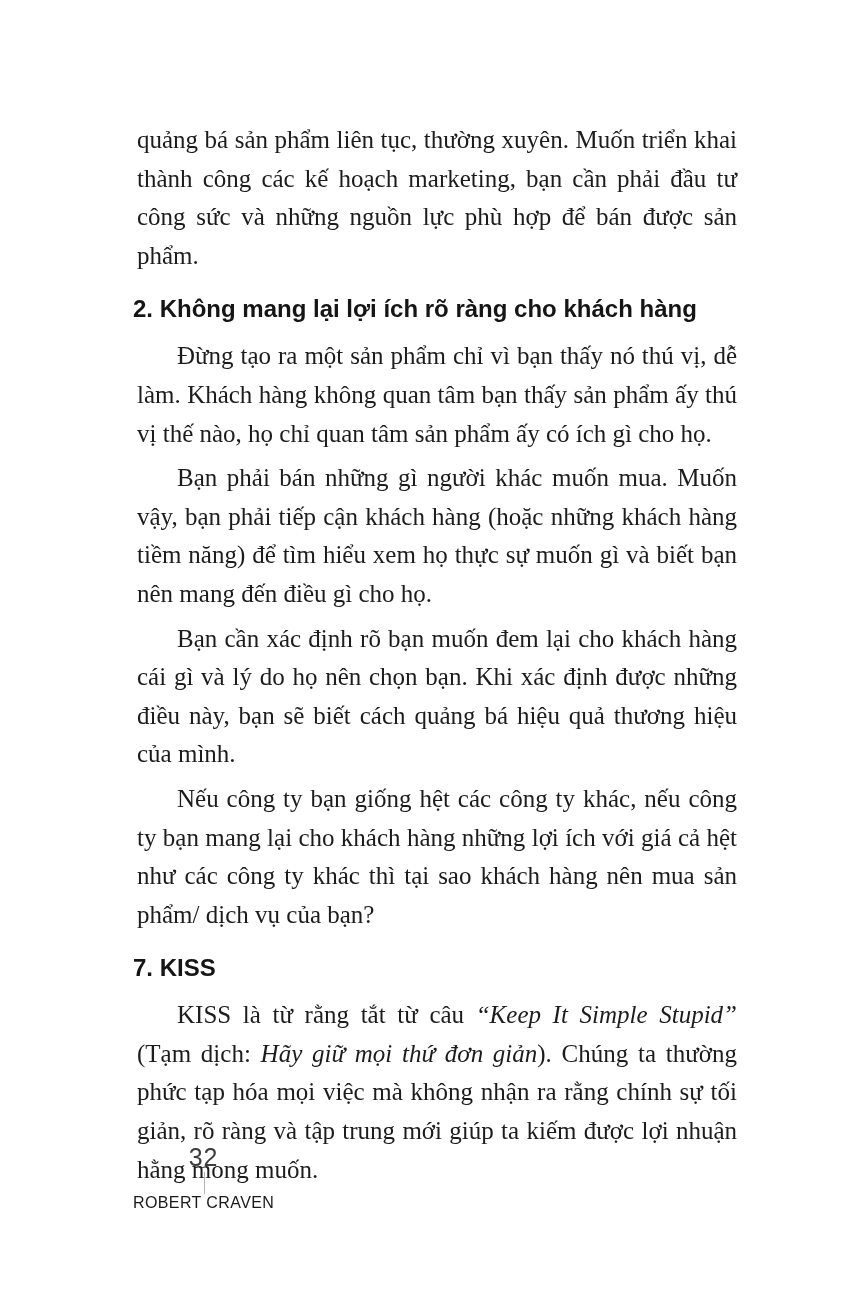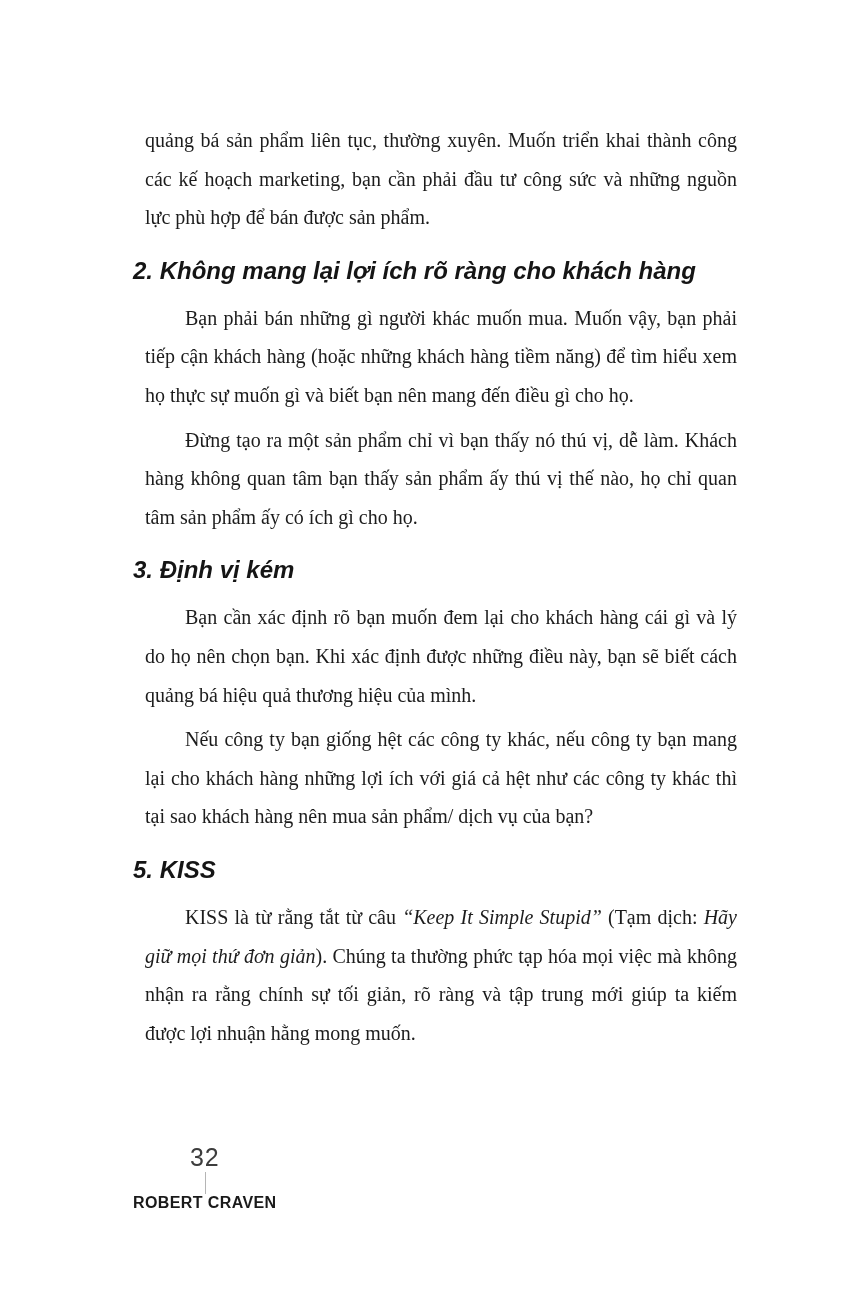--- a/index.html
+++ b/index.html
@@ -17,34 +17,33 @@
     box-sizing: border-box;
     overflow: hidden;
   }
   .text-column {
     position: absolute;
     top: 121px;
     left: 133px;
     width: 604px;
   }
   .body-paragraph {
-    margin: 0 0 6px 12px;
-    font-size: 20px;
+    margin: 0 0 6px 4px;
+    font-size: 25px;
     line-height: 38.6px;
     text-align: justify;
     text-justify: inter-word;
     color: #1c1c1c;
   }
   .body-paragraph.indented { text-indent: 40px; }
   .body-paragraph em { font-style: italic; }
   .section-heading {
     margin: 18px 0 12px 0;
     font-family: "Liberation Sans", sans-serif;
     font-weight: bold;
-    font-style: italic;
     font-size: 24px;
     line-height: 32px;
     color: #151515;
   }
   .page-footer {
     position: absolute;
     left: 133px;
     top: 1143px;
     display: flex;
     align-items: center;
@@ -58,39 +57,38 @@
     letter-spacing: 1px;
   }
   .footer-divider {
     width: 1px;
     height: 22px;
     background: #b5b5b5;
     margin: 0 12px 0 14px;
   }
   .footer-author {
     font-size: 16px;
-    font-weight: bold;
+    font-weight: normal;
     color: #1a1a1a;
     letter-spacing: 0.4px;
     font-stretch: condensed;
   }
 </style>
 </head>
 <body>
 
 <div class="page" style="background: rgb(255, 255, 255); color: rgb(28, 28, 28);">
   <div class="text-column" id="text-column">
       <p class="body-paragraph"><span>quảng bá sản phẩm liên tục, thường xuyên. Muốn triển khai thành công các kế hoạch marketing, bạn cần phải đầu tư công sức và những nguồn lực phù hợp để bán được sản phẩm.</span></p>
       <h3 class="section-heading">2. Không mang lại lợi ích rõ ràng cho khách hàng</h3>
+      <p class="body-paragraph indented"><span>Đừng tạo ra một sản phẩm chỉ vì bạn thấy nó thú vị, dễ làm. Khách hàng không quan tâm bạn thấy sản phẩm ấy thú vị thế nào, họ chỉ quan tâm sản phẩm ấy có ích gì cho họ.</span></p>
       <p class="body-paragraph indented"><span>Bạn phải bán những gì người khác muốn mua. Muốn vậy, bạn phải tiếp cận khách hàng (hoặc những khách hàng tiềm năng) để tìm hiểu xem họ thực sự muốn gì và biết bạn nên mang đến điều gì cho họ.</span></p>
-      <p class="body-paragraph indented"><span>Đừng tạo ra một sản phẩm chỉ vì bạn thấy nó thú vị, dễ làm. Khách hàng không quan tâm bạn thấy sản phẩm ấy thú vị thế nào, họ chỉ quan tâm sản phẩm ấy có ích gì cho họ.</span></p>
-      <h3 class="section-heading">3. Định vị kém</h3>
       <p class="body-paragraph indented"><span>Bạn cần xác định rõ bạn muốn đem lại cho khách hàng cái gì và lý do họ nên chọn bạn. Khi xác định được những điều này, bạn sẽ biết cách quảng bá hiệu quả thương hiệu của mình.</span></p>
       <p class="body-paragraph indented"><span>Nếu công ty bạn giống hệt các công ty khác, nếu công ty bạn mang lại cho khách hàng những lợi ích với giá cả hệt như các công ty khác thì tại sao khách hàng nên mua sản phẩm/ dịch vụ của bạn?</span></p>
-      <h3 class="section-heading">5. KISS</h3>
+      <h3 class="section-heading">7. KISS</h3>
       <p class="body-paragraph indented"><span>KISS là từ rằng tắt từ câu </span><em>“Keep It Simple Stupid”</em><span> (Tạm dịch: </span><em>Hãy giữ mọi thứ đơn giản</em><span>). Chúng ta thường phức tạp hóa mọi việc mà không nhận ra rằng chính sự tối giản, rõ ràng và tập trung mới giúp ta kiếm được lợi nhuận hằng mong muốn.</span></p>
     </div>
 
   <div class="page-footer">
     <span class="footer-page-number">32</span>
     <span class="footer-divider"></span>
     <span class="footer-author">ROBERT CRAVEN</span>
   </div>
 </div>
 

